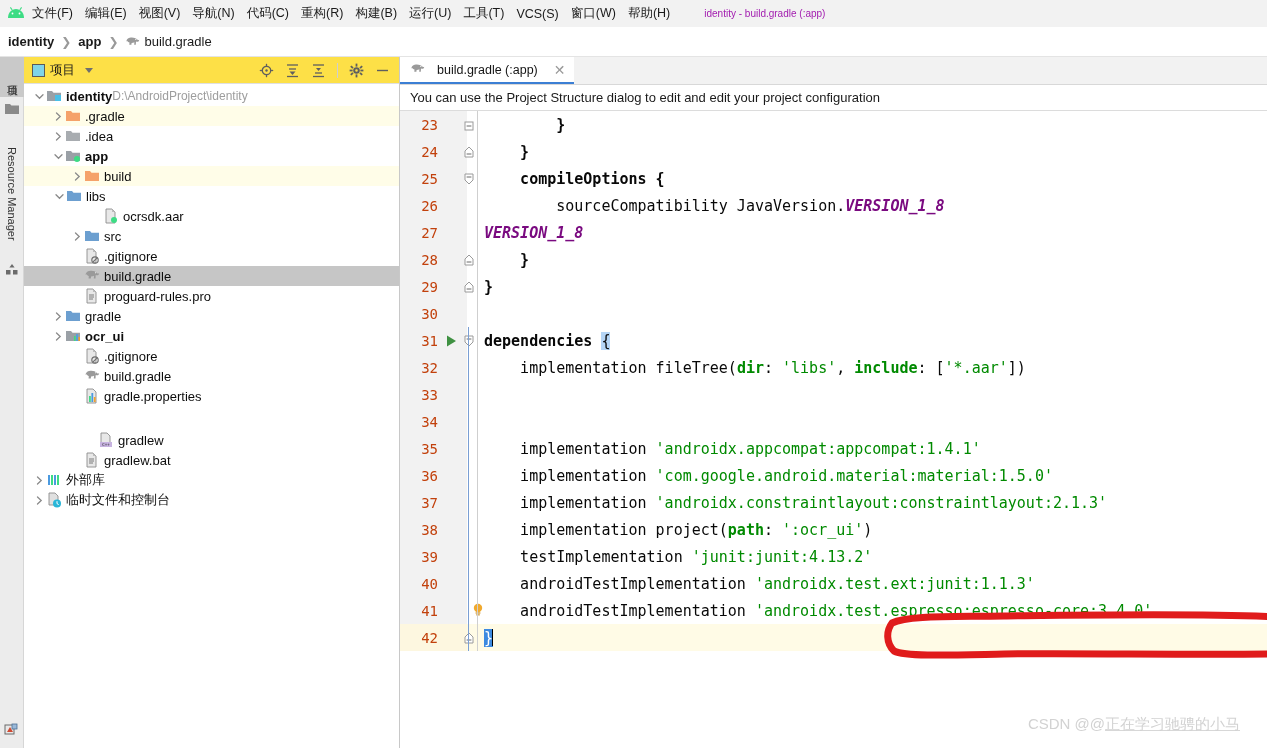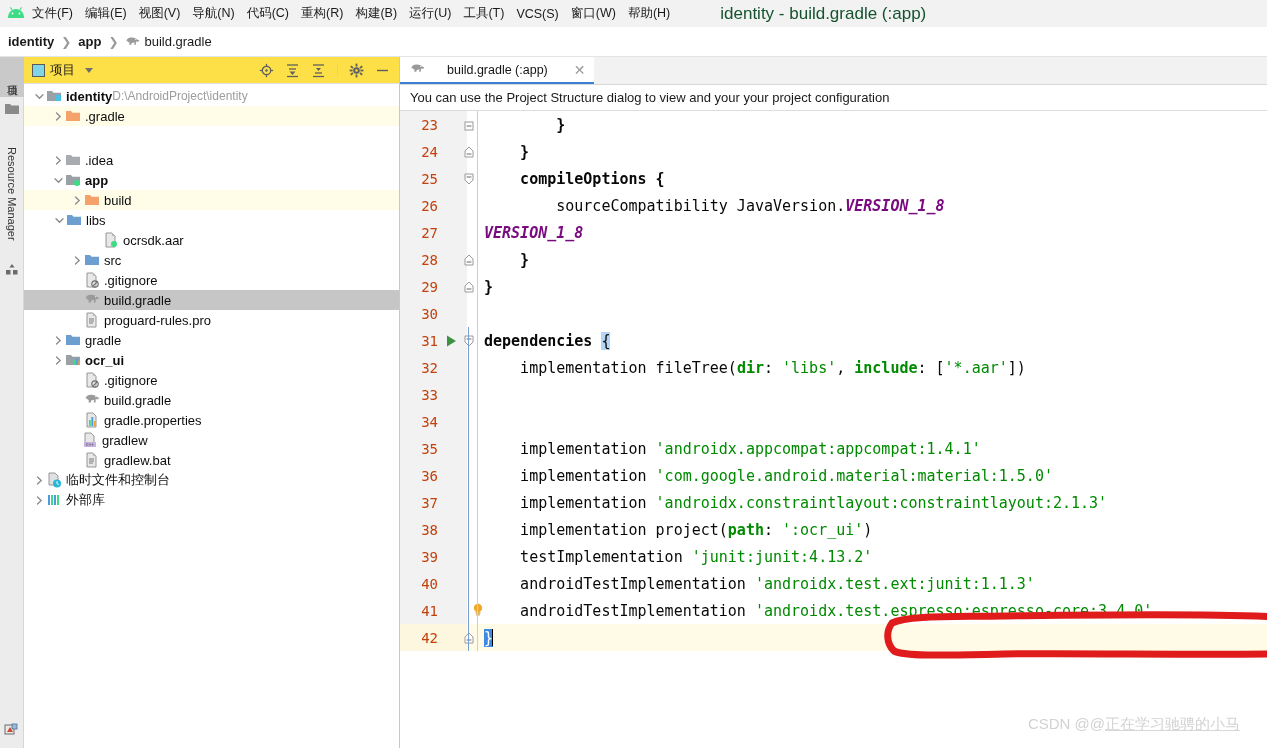--- a/index.html
+++ b/index.html
@@ -24,21 +24,21 @@
   }
   .logo {
     width: 26px; height: 27px; display: flex; align-items: center;
     justify-content: center; padding-left: 6px;
   }
   .menu-item {
     font-size: 12.5px; color: #1a1a1a; padding: 3px 6px; white-space: nowrap;
     cursor: default;
   }
   .win-title {
-    font-size: 17px; color: #14532d; margin-left: 44px; white-space: nowrap;
+    font-size: 10px; color: #a21caf; margin-left: 28px; white-space: nowrap;
   }
 
   
   .breadcrumb {
     position: absolute; left: 0; top: 27px; width: 1267px; height: 30px;
     background: #ffffff; display: flex; align-items: center; padding-left: 8px;
     border-bottom: 1px solid #e4e4e4;
   }
   .bc-item { font-size: 13px; color: #1a1a1a; font-weight: bold; white-space: nowrap; }
   .bc-item.plain { font-weight: normal; }
@@ -105,21 +105,21 @@
   
   .editor-area {
     position: absolute; left: 400px; top: 57px; width: 867px; height: 691px;
     background: #ffffff; display: flex; flex-direction: column;
   }
   .tabbar {
     height: 28px; background: #f2f2f2; display: flex; align-items: stretch;
     border-bottom: 1px solid #d8d8d8; flex: 0 0 28px;
   }
   .tab {
-    display: flex; align-items: center; padding: 0 8px 0 10px; gap: 22px;
+    display: flex; align-items: center; padding: 0 8px 0 10px; gap: 12px;
     background: #ffffff; border-bottom: 2px solid #3b7fd4;
     font-size: 12.5px; color: #141414; cursor: default;
   }
   .tab .tab-close {
     color: #9a9a9a; font-size: 14px; margin-left: 4px; line-height: 1;
   }
   .notifbar {
     height: 26px; background: #ffffff; display: flex; align-items: center;
     padding-left: 10px; border-bottom: 1px solid #dcdcdc; flex: 0 0 26px;
   }
@@ -341,21 +341,21 @@
           <span class="arrow">
             <svg width="9" height="9" viewBox="0 0 9 9">
               <path d="M2.5 1 L6.2 4.5 L2.5 8" fill="none" stroke="#8a8a8a" stroke-width="1.3" stroke-linecap="round"></path>
             </svg>
           </span>
           <span class="ico"><svg width="16" height="16" viewBox="0 0 16 16">
               <path d="M1 3h5l1.5 1.7H15V13H1z" fill="#f5a26a"></path>
             </svg></span>
           <span class="label">.gradle</span>
         </div>
-        <div class="row" style="padding-left: 27px; margin-top: 24px;">
+        <div class="row" style="padding-left: 27px;">
           <span class="arrow">
             <svg width="9" height="9" viewBox="0 0 9 9">
               <path d="M2.5 1 L6.2 4.5 L2.5 8" fill="none" stroke="#8a8a8a" stroke-width="1.3" stroke-linecap="round"></path>
             </svg>
           </span>
           <span class="ico"><svg width="16" height="16" viewBox="0 0 16 16">
               <path d="M1 3h5l1.5 1.7H15V13H1z" fill="#a8acb0"></path>
             </svg></span>
           <span class="label">.idea</span>
         </div>
@@ -488,21 +488,21 @@
         <div class="row" style="padding-left: 46px;">
           <span class="arrow"></span>
           <span class="ico"><svg width="16" height="16" viewBox="0 0 16 16">
               <path d="M3 1h6l3 3v11H3z" fill="#e8e8e8" stroke="#8d8d8d" stroke-width="0.9"></path>
               <rect x="5" y="8" width="1.8" height="6" fill="#3ddc84"></rect>
               <rect x="7.4" y="5" width="1.8" height="9" fill="#4b9ae0"></rect>
               <rect x="9.8" y="9" width="1.8" height="5" fill="#f0a030"></rect>
             </svg></span>
           <span class="label">gradle.properties</span>
         </div>
-        <div class="row" style="padding-left: 44px;">
+        <div class="row" style="padding-left: 60px; margin-top: 24px;">
           <span class="arrow"></span>
           <span class="ico"><svg width="16" height="16" viewBox="0 0 16 16">
               <path d="M3 1h6l3 3v9H3z" fill="#e8e8e8" stroke="#8d8d8d" stroke-width="0.9"></path>
               <rect x="2" y="10" width="12" height="5" fill="#c7b3e0"></rect>
               <text x="8" y="14.2" font-size="4.2" text-anchor="middle" fill="#2b2b2b" font-family="monospace">C++</text>
             </svg></span>
           <span class="label">gradlew</span>
         </div>
         <div class="row" style="padding-left: 46px;">
           <span class="arrow"></span>
@@ -515,58 +515,58 @@
             </svg></span>
           <span class="label">gradlew.bat</span>
         </div>
         <div class="row" style="padding-left: 8px;">
           <span class="arrow">
             <svg width="9" height="9" viewBox="0 0 9 9">
               <path d="M2.5 1 L6.2 4.5 L2.5 8" fill="none" stroke="#8a8a8a" stroke-width="1.3" stroke-linecap="round"></path>
             </svg>
           </span>
           <span class="ico"><svg width="16" height="16" viewBox="0 0 16 16">
-              <path d="M3 1h6l3 3v9H3z" fill="#e0e0e0" stroke="#8d8d8d" stroke-width="0.9"></path>
-              <circle cx="11" cy="11.5" r="4" fill="#29b6d8"></circle>
-              <path d="M11 9.2v2.4l1.7 1" stroke="#fff" stroke-width="1" fill="none"></path>
-            </svg></span>
-          <span class="label">临时文件和控制台</span>
-        </div>
-        <div class="row" style="padding-left: 8px;">
-          <span class="arrow">
-            <svg width="9" height="9" viewBox="0 0 9 9">
-              <path d="M2.5 1 L6.2 4.5 L2.5 8" fill="none" stroke="#8a8a8a" stroke-width="1.3" stroke-linecap="round"></path>
-            </svg>
-          </span>
-          <span class="ico"><svg width="16" height="16" viewBox="0 0 16 16">
               <rect x="2" y="3" width="2" height="10" fill="#4b9ae0"></rect>
               <rect x="5" y="3" width="2" height="10" fill="#3ddc84"></rect>
               <rect x="8" y="3" width="2" height="10" fill="#4b9ae0"></rect>
               <rect x="11" y="3" width="2" height="10" fill="#3ddc84"></rect>
             </svg></span>
           <span class="label">外部库</span>
+        </div>
+        <div class="row" style="padding-left: 8px;">
+          <span class="arrow">
+            <svg width="9" height="9" viewBox="0 0 9 9">
+              <path d="M2.5 1 L6.2 4.5 L2.5 8" fill="none" stroke="#8a8a8a" stroke-width="1.3" stroke-linecap="round"></path>
+            </svg>
+          </span>
+          <span class="ico"><svg width="16" height="16" viewBox="0 0 16 16">
+              <path d="M3 1h6l3 3v9H3z" fill="#e0e0e0" stroke="#8d8d8d" stroke-width="0.9"></path>
+              <circle cx="11" cy="11.5" r="4" fill="#29b6d8"></circle>
+              <path d="M11 9.2v2.4l1.7 1" stroke="#fff" stroke-width="1" fill="none"></path>
+            </svg></span>
+          <span class="label">临时文件和控制台</span>
         </div>
       </div>
   </div>
 
   <div class="editor-area">
     <div class="tabbar">
       <div class="tab">
         <span>
           <svg width="15" height="13" viewBox="0 0 15 13">
             <path d="M1.5 6.5c0-2.6 2.4-4 5.4-4 2.2 0 4 .7 5 1.8.7.8 1.6 1 2.1.6.3-.3.3.8-.5 1.5-.7.6-1.7.5-2.5.1l-.2 3.2h-1.6l.2-2.4c-.8.4-1.8.6-2.8.6l-.2 1.8H4.3l.2-2.1c-1-.4-1.8-1-2.3-1.7-.3.1-.5.3-.7.6z" fill="#9a9a9a"></path>
             <circle cx="10.8" cy="4.4" r="0.55" fill="#fff"></circle>
           </svg>
         </span>
         <span>build.gradle (:app)</span>
         <span class="tab-close">✕</span>
       </div>
     </div>
     <div class="notifbar">
-      <div class="notif-text">You can use the Project Structure dialog to view and your your project configuration</div>
+      <div class="notif-text">You can use the Project Structure dialog to edit and edit your project configuration</div>
     </div>
     <div class="code-wrap">
       <div class="code-scroll" id="code-root">
           <div class="cline">
             <div class="gutter">
               <div class="lnum">23</div>
               <div class="grun"></div>
             </div>
             <div class="fold">
               <svg width="10" height="12" viewBox="0 0 10 12">

